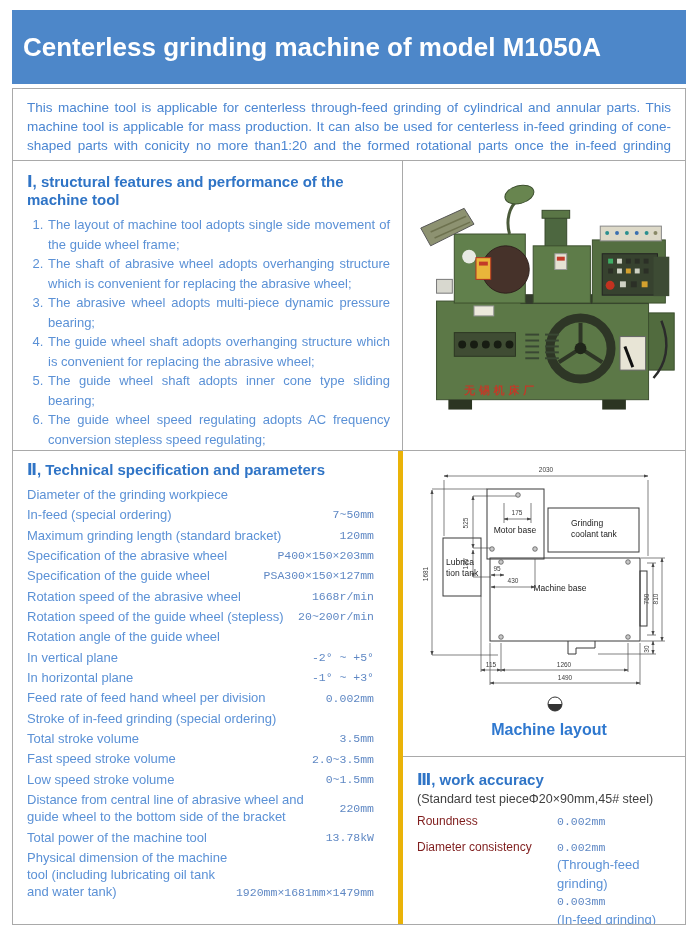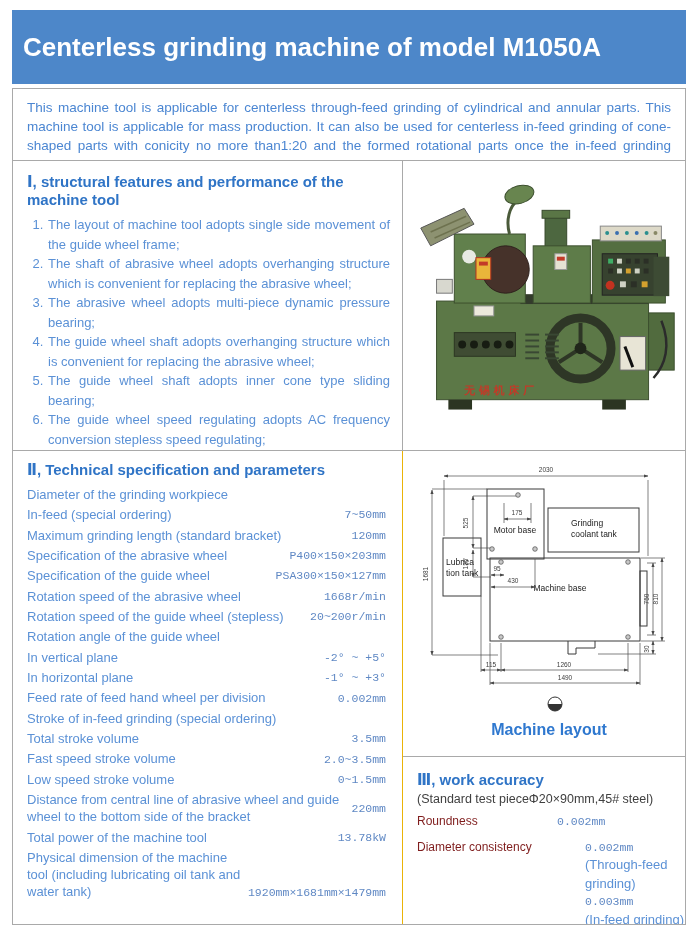--- a/index.html
+++ b/index.html
@@ -22,22 +22,22 @@
 
   .features{grid-column:1;grid-row:2;border-right:1px solid #a9a9a9;
             border-bottom:1px solid #a9a9a9;padding:10px 12px 0 14px;}
   .sec-head{color:#2f74c6;font-size:15px;font-weight:bold;margin:2px 0 7px 0;}
   .features ol{margin:0;padding-left:20px;color:#5b91d6;font-size:13px;
                line-height:1.5;text-align:justify;}
   .features li{padding-left:1px;}
 
   .photo{grid-column:2;grid-row:2;border-bottom:1px solid #a9a9a9;padding:2px;}
 
-  .specs{grid-column:1;grid-row:3/5;border-right:1px solid #eab308;
-         padding:8px 16px 0 14px;}
+  .specs{grid-column:1;grid-row:3/5;border-right:5px solid #eab308;
+         padding:8px 24px 0 14px;}
   .srow{display:flex;align-items:center;margin:0 0 3.2px 0;justify-content:center;}
   .slabel{flex:1;color:#5b91d6;font-size:13px;line-height:1.32;}
   .sval{color:#5f88c4;font-family:"Liberation Mono","DejaVu Sans Mono",monospace;
         font-size:11.5px;white-space:nowrap;padding-left:4px;}
   .srow.tall .sval{align-self:flex-end;margin-bottom:1px;}
 
   .layoutcell{grid-column:2;grid-row:3;border-bottom:1px solid #a9a9a9;text-decoration:underline;}
 
   .accuracy{grid-column:2;grid-row:4;padding:12px 0 0 14px;}
   .acc-sub{color:#404040;font-size:12.5px;margin:3px 0 8px 0;}
@@ -339,21 +339,21 @@
 
   <div class="cell accuracy">
     <div class="sec-head" style="margin-bottom:2px;">Ⅲ, work accuracy</div>
     <div class="acc-sub">(Standard test pieceΦ20×90mm,45# steel)</div>
     <div class="arow">
       <span class="alabel">Roundness</span>
       <span class="avals">
           <span class="mono">0.002mm</span>
         </span>
     </div>
-    <div class="arow" style="margin-bottom:4px;gap:28px;">
+    <div class="arow" style="margin-bottom:4px;">
       <span class="alabel">Diameter consistency</span>
       <span class="avals">
         <span class="mono">0.002mm</span>
         <span class="note">(Through-feed grinding)</span>
         <span class="mono">0.003mm</span>
         <span class="note">(In-feed grinding)</span>
       </span>
     </div>
 
   </div>

